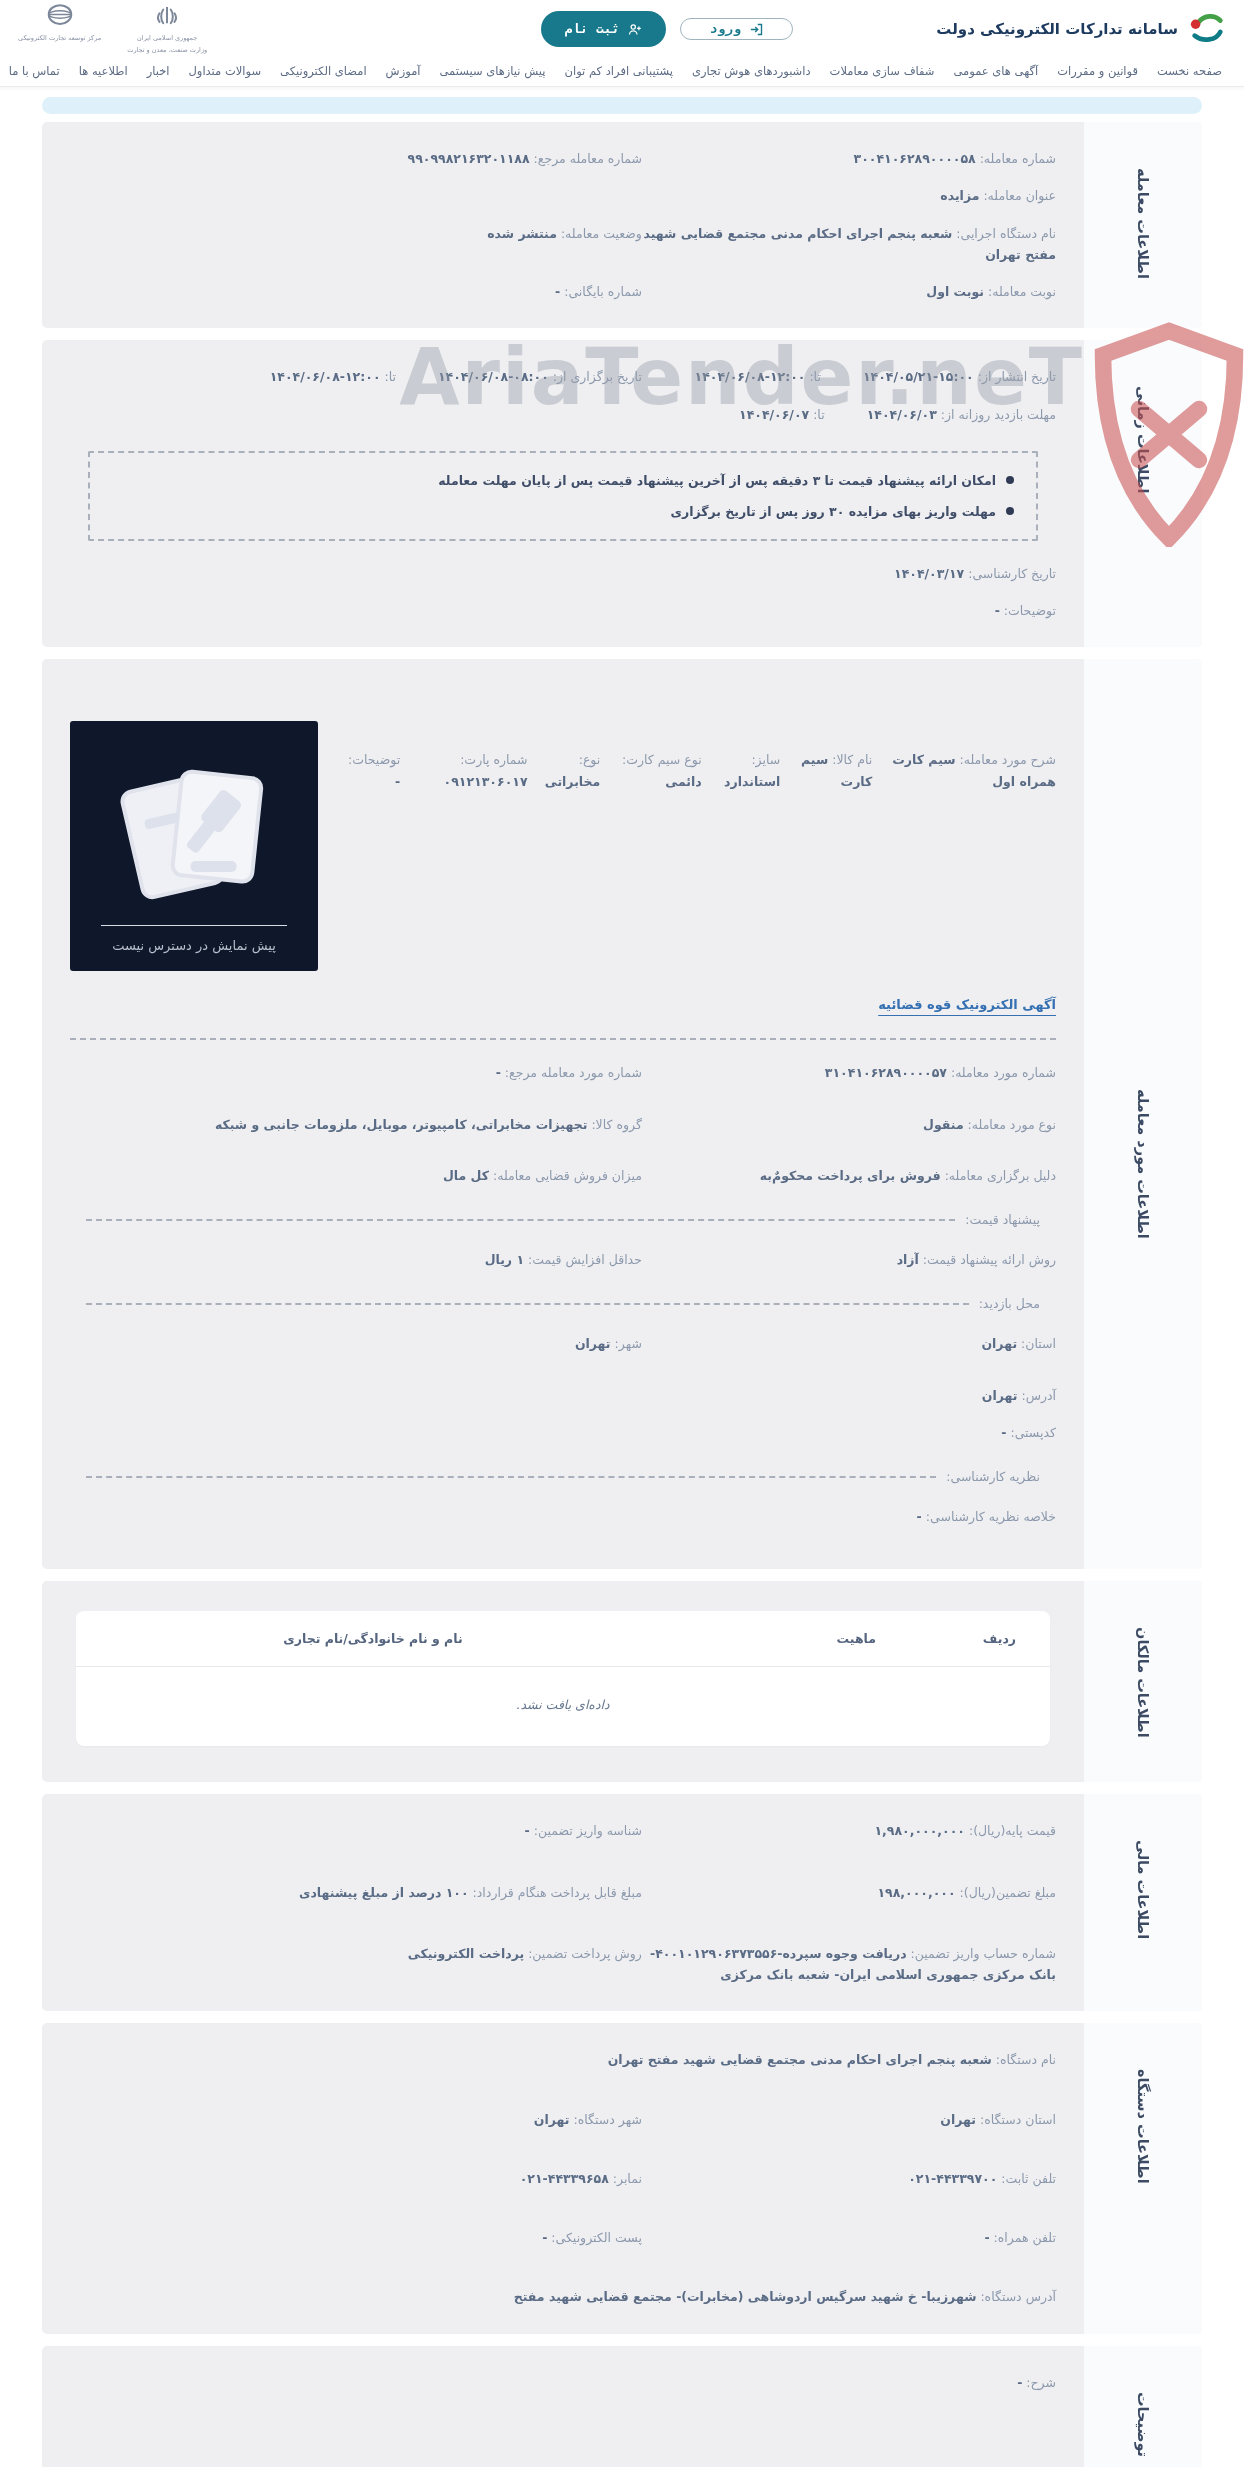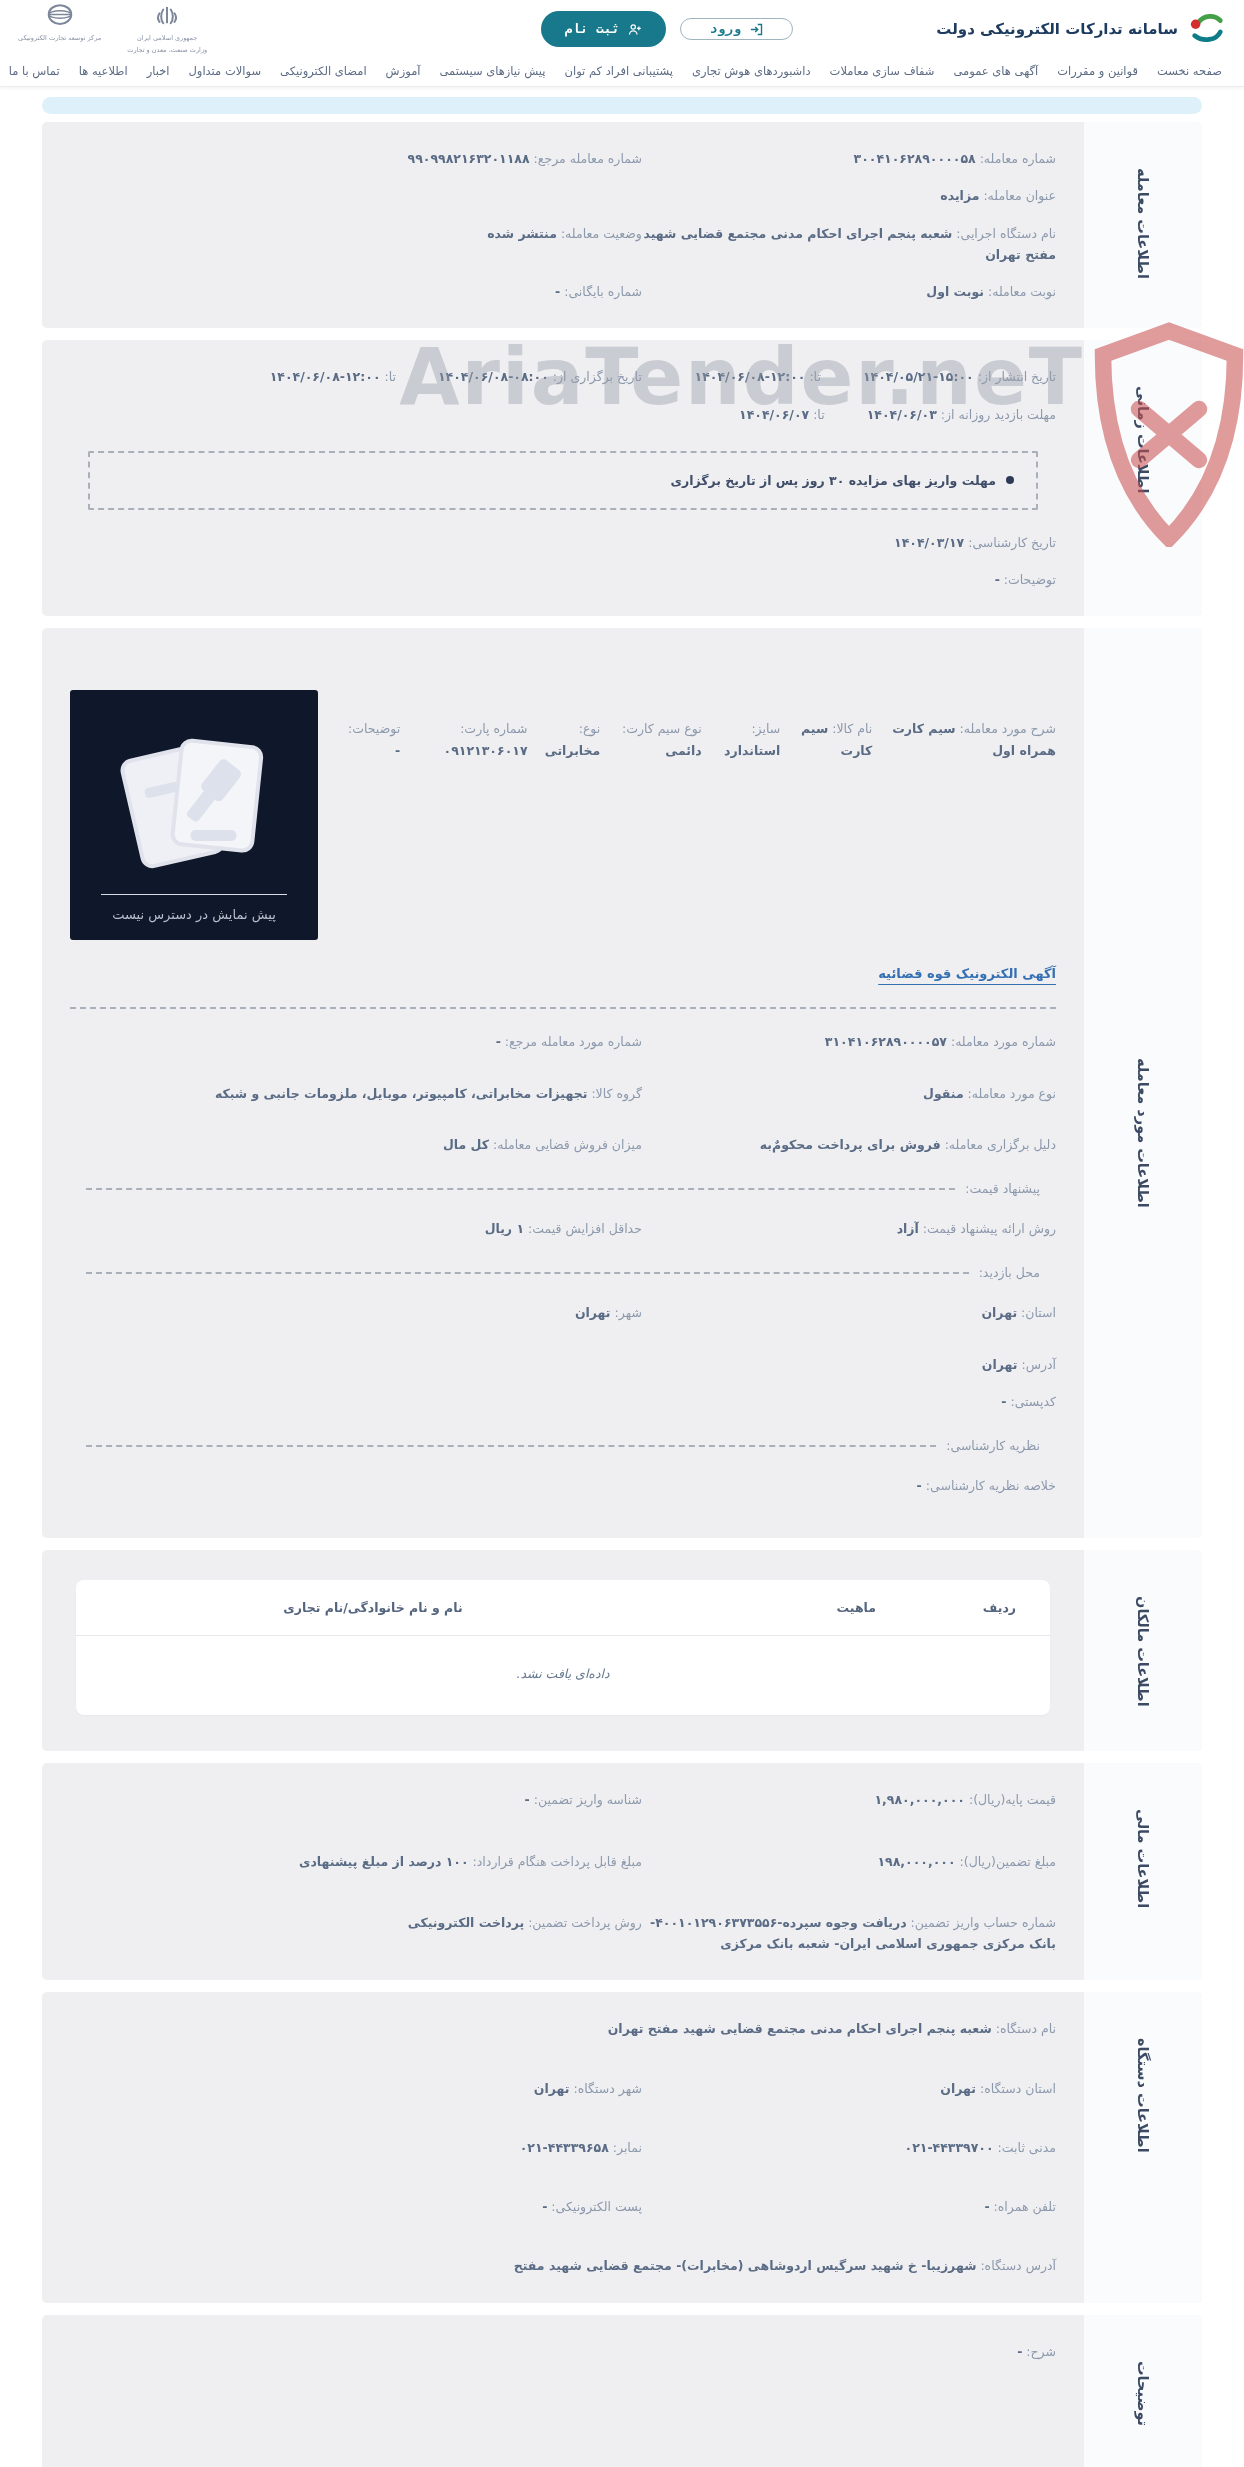--- a/index.html
+++ b/index.html
@@ -235,20 +235,24 @@
             <span class="val num">۱۴۰۴/۰۶/۰۳</span>
             <span class="gap34"></span>
             <span class="lbl">تا:</span>
             <span class="val num">۱۴۰۴/۰۶/۰۷</span>
           </div>
         </div>
 
         <div class="notes-box">
           <div class="note-line">
             <span class="note-dot"></span>
+            <span>امکان ارائه پیشنهاد قیمت تا ۳ دقیقه پس از آخرین پیشنهاد قیمت پس از پایان مهلت معامله</span>
+          </div>
+          <div class="note-line">
+            <span class="note-dot"></span>
             <span>مهلت واریز بهای مزایده ۳۰ روز پس از تاریخ برگزاری</span>
           </div>
         </div>
 
         <div class="rowgrid" style="margin-top:22px;">
           <div class="cell span2">
             <span class="lbl">تاریخ کارشناسی:</span>
             <span class="val num">۱۴۰۴/۰۳/۱۷</span>
           </div>
           <div class="cell span2">
@@ -462,21 +466,21 @@
           </div>
           <div class="cell">
             <span class="lbl">استان دستگاه:</span>
             <span class="val">تهران</span>
           </div>
           <div class="cell">
             <span class="lbl">شهر دستگاه:</span>
             <span class="val">تهران</span>
           </div>
           <div class="cell">
-            <span class="lbl">مدنی ثابت:</span>
+            <span class="lbl">تلفن ثابت:</span>
             <span class="val num">۰۲۱-۴۴۳۳۹۷۰۰</span>
           </div>
           <div class="cell">
             <span class="lbl">نمابر:</span>
             <span class="val num">۰۲۱-۴۴۳۳۹۶۵۸</span>
           </div>
           <div class="cell">
             <span class="lbl">تلفن همراه:</span>
             <span class="val">-</span>
           </div>

